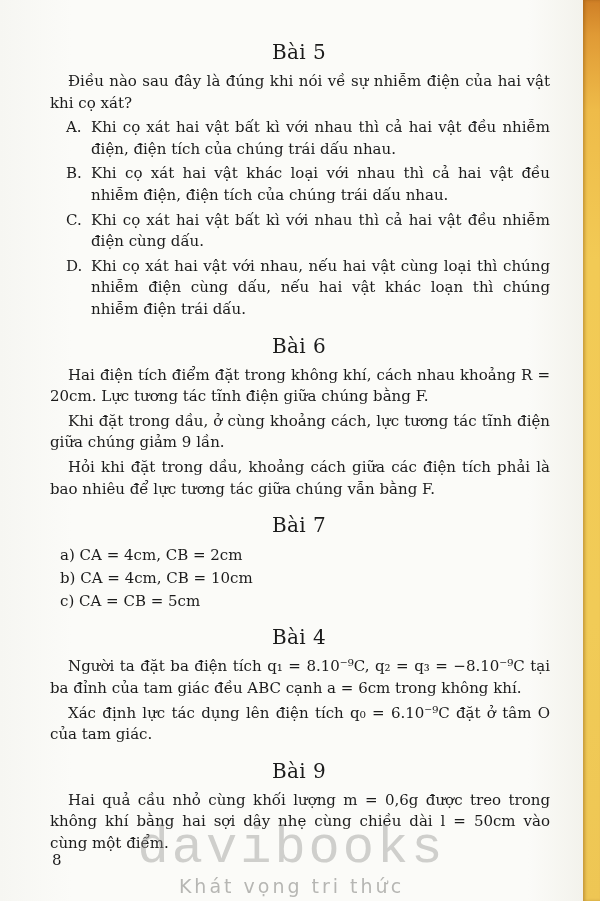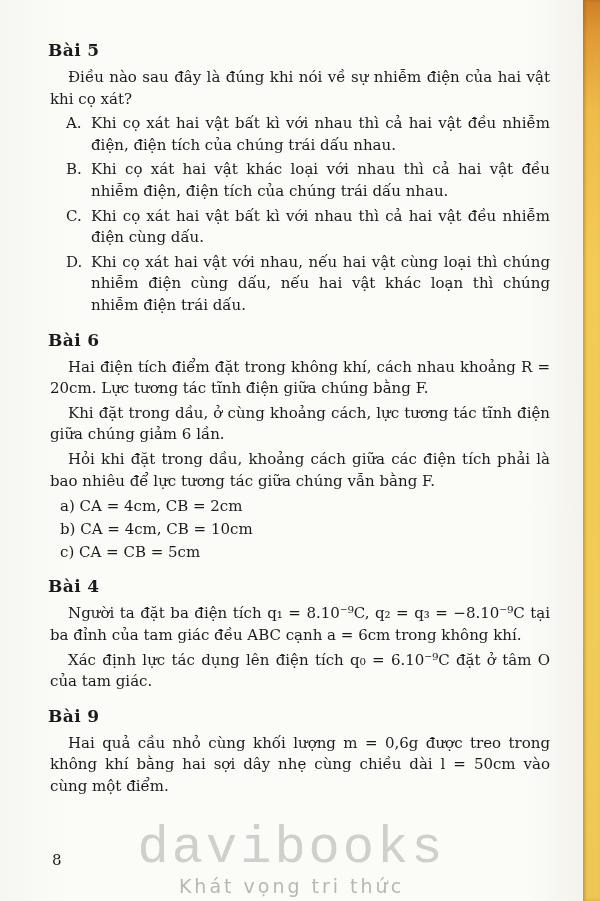--- a/index.html
+++ b/index.html
@@ -15,22 +15,23 @@
   .edge-strip {
     position:absolute; top:0; right:0; bottom:0; width:17px;
     background:linear-gradient(180deg,#d4периodic 0);
     background:linear-gradient(180deg,#cf7f26 0px,#e09a35 35px,#eebb49 110px,#f2ca55 260px,#f1cb57 620px,#eec654 901px);
     box-shadow:inset 2px 0 3px rgba(120,70,10,.35);
   }
   .content {
     position:absolute; left:48px; right:50px; top:40px;
   }
   .sec-title {
-    font-size:17px; font-weight:bold; letter-spacing:.4px;
+    font-size:20px; font-weight:normal; letter-spacing:.4px;
     margin:13px 0 7px 0;
+    text-align:center;
   }
   .sec-title.first { margin-top:0; }
   .para {
     font-size:15px; line-height:1.44; text-align:justify;
     margin:0 0 3px 2px;
   }
   .indent { text-indent:18px; }
   .option {
     display:flex; font-size:15px; line-height:1.44;
     margin:0 0 3px 18px;
@@ -84,25 +85,26 @@
       </div>
       <div class="option">
         <span class="opt-label">D.</span>
         <span class="opt-text">Khi cọ xát hai vật với nhau, nếu hai vật cùng loại thì chúng nhiễm điện cùng dấu, nếu hai vật khác loạn thì chúng nhiễm điện trái dấu.</span>
       </div>
     </section>
 
     <section>
       <h2 class="sec-title">Bài 6</h2>
       <p class="para indent">Hai điện tích điểm đặt trong không khí, cách nhau khoảng R = 20cm. Lực tương tác tĩnh điện giữa chúng bằng F.</p>
-      <p class="para indent">Khi đặt trong dầu, ở cùng khoảng cách, lực tương tác tĩnh điện giữa chúng giảm 6 lần.</p>
+      <p class="para indent">Khi đặt trong dầu, ở cùng khoảng cách, lực tương tác tĩnh điện giữa chúng giảm 9 lần.</p>
       <p class="para indent">Hỏi khi đặt trong dầu, khoảng cách giữa các điện tích phải là bao nhiêu để lực tương tác giữa chúng vẫn bằng F.</p>
     </section>
 
     <section>
+      <h2 class="sec-title">Bài 7</h2>
       <div class="item">a) CA = 4cm, CB = 2cm</div>
       <div class="item">b) CA = 4cm, CB = 10cm</div>
       <div class="item">c) CA = CB = 5cm</div>
     </section>
 
     <section>
       <h2 class="sec-title">Bài 4</h2>
       <p class="para indent">Người ta đặt ba điện tích q₁ = 8.10⁻⁹C, q₂ = q₃ = −8.10⁻⁹C tại ba đỉnh của tam giác đều ABC cạnh a = 6cm trong không khí.</p>
       <p class="para indent">Xác định lực tác dụng lên điện tích q₀ = 6.10⁻⁹C đặt ở tâm O của tam giác.</p>
     </section>

